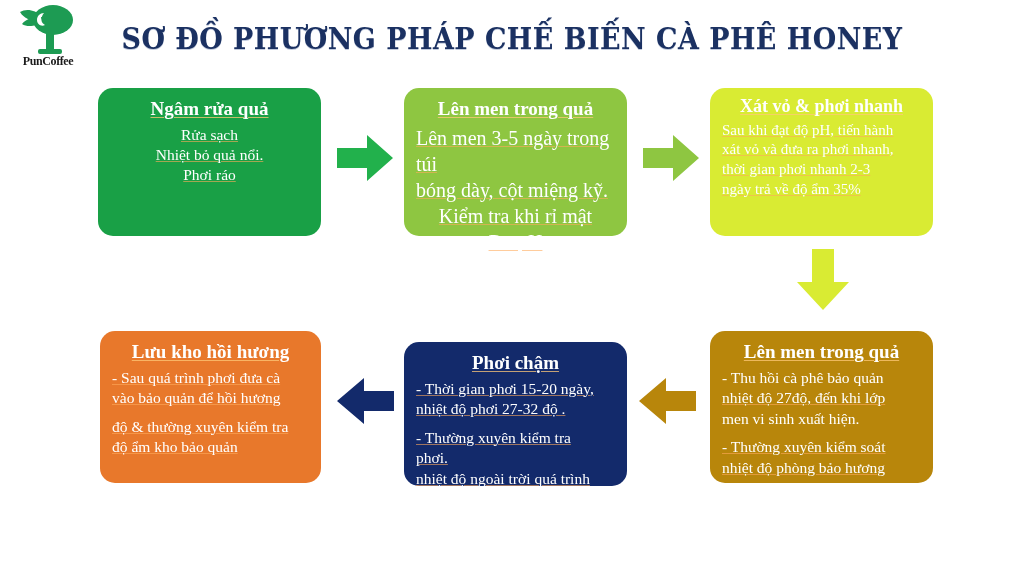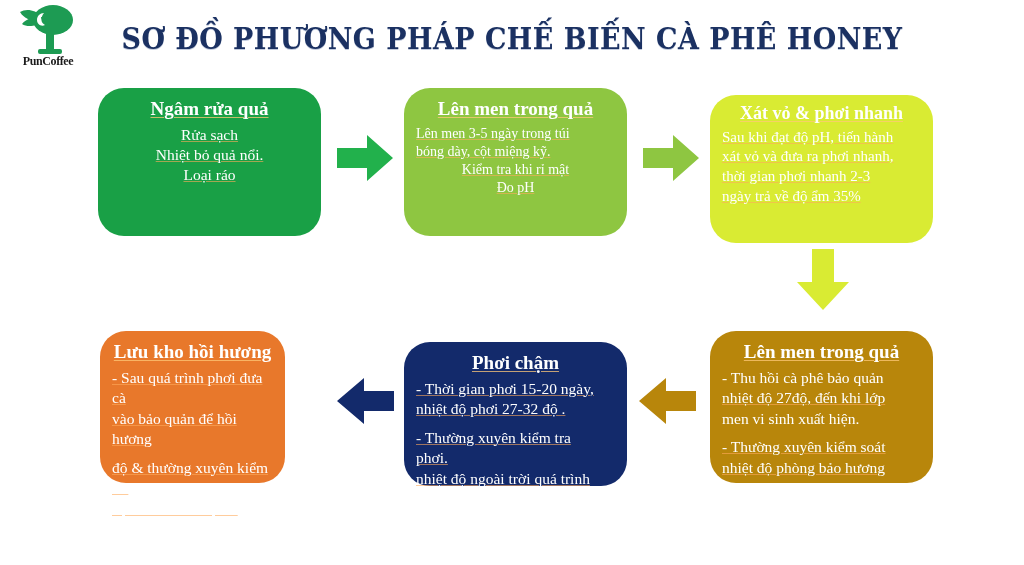--- a/index.html
+++ b/index.html
@@ -51,21 +51,21 @@
     letter-spacing: 0.5px;
     transform: scaleX(0.93);
     transform-origin: center;
     text-shadow: 0 1px 0 rgba(120,140,180,0.45);
     white-space: nowrap;
   }
 
   
   .box {
     position: absolute;
-    border-radius: 26px;
+    border-radius: 15px;
     box-sizing: border-box;
     color: #ffffff;
     padding: 10px 12px 8px 12px;
   }
   .box .btitle {
     text-align: center;
     font-weight: bold;
     font-size: 19px;
     line-height: 1.15;
     margin-bottom: 5px;
@@ -85,31 +85,31 @@
   .box .bline.plain {
     text-decoration: none;
   }
   .center .bline { text-align: center; }
   .left   .bline { text-align: left; }
   .gap { height: 8px; }
 
   
   #box-soak      { left: 98px;  top: 88px;  width: 223px; height: 148px; background: #19a046; }
   #box-ferment1  { left: 404px; top: 88px;  width: 223px; height: 148px; background: #8ec641; }
-  #box-hull      { left: 710px; top: 95px;  width: 223px; height: 148px; background: #d9eb33; padding-top: 8px; }
+  #box-hull      { left: 710px; top: 88px;  width: 223px; height: 148px; background: #d9eb33; padding-top: 8px; }
   #box-ferment2  { left: 710px; top: 331px; width: 223px; height: 152px; background: #b8860b; }
   #box-slowdry   { left: 404px; top: 342px; width: 223px; height: 144px; background: #132a6b; }
-  #box-storage   { left: 100px; top: 331px; width: 185px; height: 152px; background: #e8782b; }
+  #box-storage   { left: 100px; top: 331px; width: 221px; height: 152px; background: #e8782b; }
 
   #box-hull .btitle { font-size: 18px; margin-bottom: 4px; }
   #box-hull .bline  { font-size: 15px; line-height: 1.32; }
   #box-ferment2 .bline,
   #box-slowdry .bline,
   #box-storage .bline { font-size: 15.5px; line-height: 1.32; }
-  #box-ferment1 .bline { font-size: 14px; }
+  #box-ferment1 .bline { font-size: 20px; }
 
   
   .arrow { position: absolute; }
   .arrow svg { display: block; }
 
   #arrow-1 { left: 337px; top: 133px; width: 56px; height: 50px; }
   #arrow-2 { left: 643px; top: 133px; width: 56px; height: 50px; }
   #arrow-3 { left: 796px; top: 249px; width: 54px; height: 62px; }
   #arrow-4 { left: 638px; top: 375px; width: 58px; height: 52px; }
   #arrow-5 { left: 336px; top: 375px; width: 58px; height: 52px; }
@@ -129,21 +129,21 @@
   </svg>
   <div class="logo-text">PunCoffee</div>
 </div>
 
 <div class="title">SƠ ĐỒ PHƯƠNG PHÁP CHẾ BIẾN CÀ PHÊ HONEY</div>
 
 <div class="box center" id="box-soak">
   <div class="btitle">Ngâm rửa quả</div>
   <div class="bline">Rửa sạch</div>
   <div class="bline">Nhiệt bỏ quả nổi.</div>
-  <div class="bline">Loại ráo</div>
+  <div class="bline">Phơi ráo</div>
 </div>
 
 <div class="box center" id="box-ferment1">
   <div class="btitle">Lên men trong quả</div>
   <div class="bline" style="text-align:left">Lên men 3-5 ngày trong túi</div>
   <div class="bline" style="text-align:left">bóng dày, cột miệng kỹ.</div>
   <div class="bline">Kiểm tra khi rỉ mật</div>
   <div class="bline">Đo pH</div>
 </div>
 

